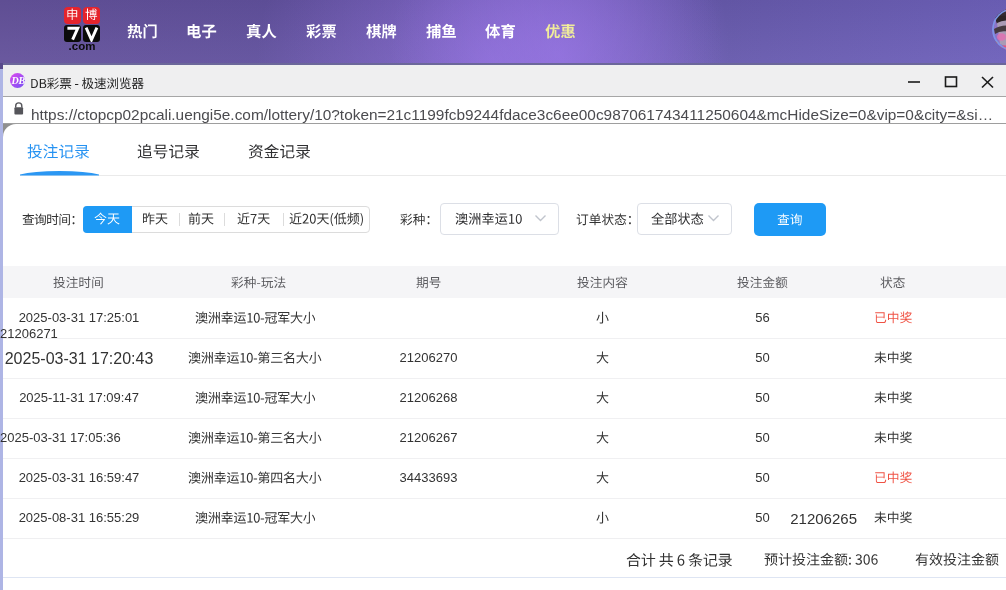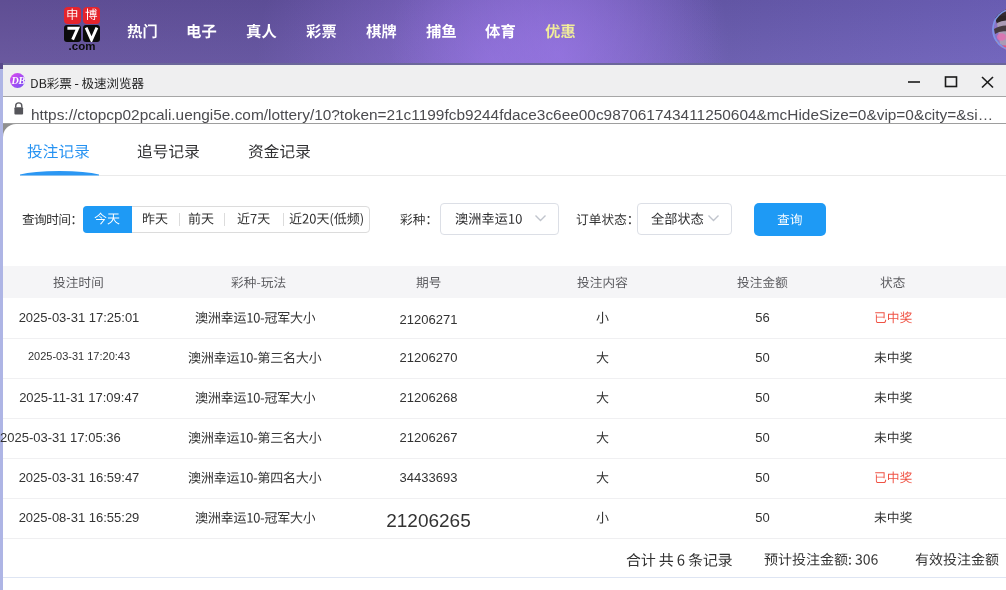--- a/index.html
+++ b/index.html
@@ -242,34 +242,34 @@
       <path transform="translate(0.0,13.2)" fill="#5c5c60" d="M9.4 -9.8C10 -9.1 10.6 -8.2 10.9 -7.6L11.7 -8.1C11.4 -8.6 10.7 -9.6 10.1 -10.2ZM0.6 -8.6C1.2 -7.8 1.9 -6.8 2.2 -6.2L3 -6.7C2.7 -7.3 2 -8.3 1.3 -9ZM7.5 -10.6V-7.7L7.5 -6.9H4.5V-6H7.4C7.2 -3.9 6.5 -1.5 4.2 0.4C4.4 0.5 4.7 0.8 4.9 1C6.8 -0.6 7.7 -2.5 8.1 -4.4C8.8 -2 9.9 -0.1 11.7 1C11.8 0.7 12.1 0.4 12.4 0.2C10.4 -0.9 9.2 -3.2 8.6 -6H12.1V-6.9H8.4L8.4 -7.7V-10.6ZM0.4 -2.5 1 -1.7C1.6 -2.2 2.4 -3 3.1 -3.7V1H4.1V-10.7H3.1V-4.9C2.1 -3.9 1.1 -3 0.4 -2.5Z M17.5 -5.2C18.3 -4.8 19.2 -4.1 19.6 -3.6L20.4 -4.2C20 -4.7 19.1 -5.3 18.3 -5.7ZM16.1 -3.1V-0.6C16.1 0.5 16.5 0.7 18 0.7C18.3 0.7 20.6 0.7 21 0.7C22.2 0.7 22.5 0.3 22.6 -1.3C22.3 -1.3 21.9 -1.5 21.7 -1.6C21.7 -0.3 21.6 -0.1 20.9 -0.1C20.4 -0.1 18.4 -0.1 18 -0.1C17.2 -0.1 17.1 -0.2 17.1 -0.6V-3.1ZM17.9 -3.4C18.6 -2.7 19.5 -1.8 19.9 -1.1L20.7 -1.7C20.3 -2.3 19.4 -3.2 18.6 -3.8ZM22.2 -3C22.9 -1.9 23.5 -0.5 23.7 0.4L24.6 0.1C24.4 -0.8 23.7 -2.2 23.1 -3.3ZM14.7 -3.1C14.4 -2 14 -0.7 13.4 0.1L14.2 0.5C14.8 -0.4 15.2 -1.7 15.5 -2.8ZM18.6 -10.7C18.6 -10.1 18.5 -9.5 18.3 -8.9H13.4V-8H18.1C17.5 -6.3 16.2 -5 13.3 -4.2C13.5 -4 13.7 -3.6 13.8 -3.4C17.1 -4.3 18.5 -6 19.1 -8C20.1 -5.7 21.7 -4.2 24.2 -3.5C24.4 -3.7 24.6 -4.1 24.9 -4.4C22.6 -4.9 21 -6.2 20.1 -8H24.7V-8.9H19.3C19.5 -9.5 19.5 -10.1 19.6 -10.7Z"></path>
     </svg>
   </div>
 <div style="position:absolute;left:3px;top:337.5px;width:1003px;border-top:1px solid #f0f0f2"></div>
 <div style="position:absolute;left:0px;top:310.0px;width:158px;text-align:center;font-size:13px;color:#333">2025-03-31 17:25:01</div>
 <div style="position:absolute;left:0px;top:308.5px;width:510px;display:flex;justify-content:center">
     <svg width="120.9" height="18.3" viewBox="0 0 120.9 18.3" style="vertical-align:top">
       <path transform="translate(0.0,13.6)" fill="#333" d="M5.9 -8.3C6.2 -7.9 6.6 -7.3 6.7 -6.9L7.3 -7.2C7.2 -7.6 6.8 -8.1 6.5 -8.6ZM9.5 -8.6C9.3 -8.2 9 -7.6 8.8 -7.2L9.3 -7C9.5 -7.3 9.9 -7.8 10.2 -8.3ZM8.6 -5.7C9 -5.2 9.5 -4.5 9.8 -4.1L10.3 -4.5C10.1 -4.9 9.5 -5.5 9.1 -6ZM1.1 -10.2C1.8 -9.7 2.8 -9.1 3.2 -8.7L3.8 -9.5C3.3 -9.9 2.4 -10.5 1.7 -10.9ZM0.5 -6.6C1.2 -6.2 2.2 -5.7 2.7 -5.3L3.3 -6.1C2.8 -6.4 1.8 -7 1.1 -7.3ZM0.8 0.3 1.7 0.9C2.3 -0.3 2.9 -2 3.5 -3.3L2.7 -3.9C2.1 -2.4 1.3 -0.7 0.8 0.3ZM7.7 -8.7V-6.8H5.6V-6.1H7.2C6.7 -5.5 6.1 -5 5.5 -4.7C5.7 -4.5 5.9 -4.2 6 -4C6.6 -4.4 7.2 -5.1 7.7 -5.7V-4H8.4V-6.1H10.5V-6.8H8.4V-8.7ZM7.6 -11C7.5 -10.6 7.3 -10.1 7.2 -9.7H4.3V-3.2H5.2V-8.9H11V-3.3H11.9V-9.7H8.1L8.7 -10.8ZM7.6 -3.5C7.6 -3.2 7.5 -2.9 7.5 -2.7H3.6V-1.9H7.2C6.7 -0.8 5.6 -0.1 3.4 0.2C3.6 0.4 3.8 0.8 3.9 1.1C6.3 0.6 7.4 -0.2 8 -1.5C8.8 -0.1 10.1 0.7 12.1 1C12.2 0.8 12.5 0.4 12.7 0.2C10.8 -0 9.5 -0.7 8.8 -1.9H12.4V-2.7H8.4C8.5 -2.9 8.5 -3.2 8.6 -3.5Z M18.2 -10.7V-6.1C18.2 -3.8 18 -1.4 16.4 0.5C16.7 0.6 17 0.9 17.2 1C18.9 -1 19.1 -3.6 19.1 -6.1V-10.7ZM17.1 -7.3C17 -6.2 16.6 -4.9 16.1 -4.1L16.8 -3.7C17.4 -4.6 17.7 -6 17.9 -7.1ZM19.2 -6.8C19.6 -5.9 19.9 -4.8 20 -4L20.8 -4.3C20.7 -5 20.3 -6.2 19.9 -7.1ZM13.9 -10.2C14.6 -9.8 15.5 -9.1 16 -8.7L16.6 -9.5C16.1 -9.9 15.2 -10.5 14.5 -10.9ZM13.3 -6.6C14 -6.2 15 -5.7 15.5 -5.3L16.1 -6.1C15.6 -6.5 14.6 -7 13.8 -7.3ZM13.6 0.4 14.5 0.9C15 -0.3 15.7 -1.9 16.2 -3.3L15.4 -3.8C14.8 -2.4 14.1 -0.7 13.6 0.4ZM23.8 -10.7V-4.7C23.6 -5.4 23.1 -6.5 22.5 -7.3L21.9 -7V-10.5H21V0.8H21.9V-6.9C22.4 -5.9 23 -4.8 23.2 -4L23.8 -4.3V1H24.8V-10.7Z M27.3 -4.5V-3.6H31.6V-2.1H26.6V-1.2H31.6V1.1H32.6V-1.2H37.7V-2.1H32.6V-3.6H37.1V-4.5H34.7C35 -5 35.4 -5.5 35.7 -6.1L34.6 -6.4C34.4 -5.8 34 -5 33.7 -4.5H29.8L30.5 -4.7C30.4 -5.1 30 -5.8 29.7 -6.4H38.1V-7.2H32.6V-8.7H36.7V-9.6H32.6V-11H31.6V-9.6H27.6V-8.7H31.6V-7.2H26.2V-6.4H29.6L28.7 -6.1C29 -5.6 29.4 -4.9 29.5 -4.5Z M43.4 -10.2V-9.2H50V-10.2ZM39.3 -9.7C40.1 -9.1 41.1 -8.4 41.6 -7.9L42.3 -8.6C41.8 -9.1 40.7 -9.8 39.9 -10.3ZM43.3 -1.6C43.7 -1.7 44.3 -1.8 49.2 -2.2L49.7 -1.2L50.6 -1.7C50.1 -2.7 49 -4.4 48.2 -5.7L47.4 -5.3C47.8 -4.6 48.3 -3.8 48.7 -3.1L44.4 -2.7C45.1 -3.7 45.8 -5 46.3 -6.3H50.9V-7.2H42.5V-6.3H45.2C44.7 -4.9 43.9 -3.7 43.7 -3.3C43.4 -2.9 43.2 -2.6 43 -2.6C43.1 -2.3 43.3 -1.8 43.3 -1.6ZM41.7 -6.4H39V-5.5H40.7V-1.3C40.2 -1.1 39.5 -0.5 38.9 0.2L39.6 1.1C40.2 0.2 40.9 -0.6 41.3 -0.6C41.6 -0.6 42.1 -0.1 42.6 0.2C43.5 0.8 44.6 0.9 46.2 0.9C47.6 0.9 49.9 0.9 50.8 0.8C50.8 0.5 50.9 0 51.1 -0.3C49.7 -0.1 47.7 -0 46.2 -0C44.8 -0 43.7 -0.1 42.8 -0.7C42.3 -1 42 -1.2 41.7 -1.4Z M52.4 0H57.6V-1H55.7V-9.6H54.8C54.3 -9.3 53.6 -9.1 52.8 -8.9V-8.2H54.5V-1H52.4Z M61.8 0.2C63.6 0.2 64.8 -1.5 64.8 -4.8C64.8 -8.2 63.6 -9.8 61.8 -9.8C60 -9.8 58.8 -8.2 58.8 -4.8C58.8 -1.5 60 0.2 61.8 0.2ZM61.8 -0.8C60.7 -0.8 60 -2 60 -4.8C60 -7.6 60.7 -8.8 61.8 -8.8C62.9 -8.8 63.6 -7.6 63.6 -4.8C63.6 -2 62.9 -0.8 61.8 -0.8Z M65.7 -3.2H69.1V-4.1H65.7Z M71 -7.9V-7H75.6V-7.9ZM70.4 -10.4V-8.1H71.4V-9.4H80.5V-8.1H81.5V-10.4ZM76.5 -4.8C77 -4.1 77.5 -3.2 77.7 -2.6L78.5 -2.9C78.3 -3.6 77.8 -4.5 77.3 -5.1ZM70.1 -5.3V-4.4H71.6V-3.5C71.6 -2.3 71.3 -0.8 69.8 0.4C70 0.5 70.4 0.9 70.5 1C72.1 -0.2 72.5 -2.1 72.5 -3.5V-4.4H73.9V-0.6C73.9 0.6 74.4 0.9 76.1 0.9C76.5 0.9 79.6 0.9 80 0.9C81.5 0.9 81.9 0.4 82 -1.4C81.7 -1.5 81.3 -1.6 81.1 -1.8C81 -0.3 80.9 0 80 0C79.3 0 76.6 0 76.1 0C75 0 74.8 -0.1 74.8 -0.6V-4.4H76.1V-5.3ZM79.4 -8.4V-6.7H76.1V-5.9H79.4V-1.9C79.4 -1.7 79.4 -1.7 79.2 -1.7C79 -1.7 78.4 -1.7 77.8 -1.7C77.9 -1.4 78.1 -1 78.1 -0.8C79 -0.8 79.5 -0.8 79.9 -1C80.2 -1.1 80.3 -1.4 80.3 -1.9V-5.9H81.8V-6.7H80.3V-8.4Z M83.2 -10.5V-7.7H84.1V-9.6H93.3V-7.7H94.3V-10.5ZM84.9 -3.5C85.1 -3.6 85.5 -3.7 86.3 -3.7H88.7V-2H83.2V-1.1H88.7V1H89.7V-1.1H94.4V-2H89.7V-3.7H93.3L93.3 -4.6H89.7V-6.1H88.7V-4.6H85.9C86.3 -5.2 86.7 -5.9 87.1 -6.7H92.9V-7.6H87.5C87.7 -8 87.9 -8.5 88.1 -8.9L87.1 -9.2C86.9 -8.7 86.7 -8.1 86.5 -7.6H84.5V-6.7H86.1C85.8 -6 85.5 -5.5 85.4 -5.3C85.1 -4.8 84.8 -4.5 84.6 -4.4C84.7 -4.2 84.9 -3.7 84.9 -3.5Z M101 -11C101 -10 101 -8.6 100.8 -7.2H95.8V-6.2H100.7C100.1 -3.7 98.8 -1.2 95.5 0.2C95.8 0.4 96.1 0.8 96.3 1C99.5 -0.4 100.9 -3 101.5 -5.5C102.6 -2.5 104.3 -0.2 106.8 1C107 0.7 107.3 0.3 107.5 0.1C105 -1 103.3 -3.3 102.4 -6.2H107.3V-7.2H101.9C102.1 -8.6 102.1 -9.9 102.1 -11Z M113.9 -10.8V-0.3C113.9 -0.1 113.8 0 113.5 0C113.2 0.1 112.3 0.1 111.3 0C111.5 0.3 111.7 0.8 111.7 1C113 1.1 113.8 1 114.3 0.9C114.7 0.7 114.9 0.4 114.9 -0.3V-10.8ZM117 -7.5C118.1 -5.6 119.2 -3.1 119.5 -1.6L120.6 -2C120.2 -3.6 119.1 -6 118 -7.8ZM110.4 -7.7C110.1 -6 109.4 -3.7 108.2 -2.3C108.5 -2.2 108.9 -2 109.1 -1.8C110.3 -3.3 111.1 -5.6 111.5 -7.6Z"></path>
     </svg>
   </div>
-<div style="position:absolute;left:0px;top:312px;width:857.0px;text-align:center;font-size:13px;color:#333">21206271</div>
+<div style="position:absolute;left:0px;top:326px;width:857.0px;text-align:left;font-size:13px;color:#333">21206271</div>
 <div style="position:absolute;left:0px;top:308.5px;width:1205.0px;display:flex;justify-content:center">
     <svg width="13.0" height="18.2" viewBox="0 0 13.0 18.2" style="vertical-align:top">
       <path transform="translate(0.0,13.5)" fill="#333" d="M6 -10.7V-0.3C6 -0.1 5.9 0 5.7 0C5.4 0.1 4.5 0.1 3.5 0C3.7 0.3 3.8 0.8 3.9 1C5.1 1.1 5.9 1 6.4 0.9C6.9 0.7 7.1 0.4 7.1 -0.3V-10.7ZM9.2 -7.4C10.3 -5.6 11.3 -3.1 11.6 -1.6L12.7 -2C12.3 -3.6 11.2 -6 10.1 -7.8ZM2.6 -7.7C2.3 -5.9 1.6 -3.7 0.4 -2.3C0.7 -2.2 1.1 -2 1.3 -1.8C2.5 -3.2 3.3 -5.6 3.7 -7.5Z"></path>
     </svg>
   </div>
 <div style="position:absolute;left:0px;top:310.0px;width:1525.0px;text-align:center;font-size:13px;color:#333">56</div>
 <div style="position:absolute;left:0px;top:308.5px;width:1786px;display:flex;justify-content:center">
     <svg width="38.4" height="17.9" viewBox="0 0 38.4 17.9" style="vertical-align:top">
       <path transform="translate(0.0,13.3)" fill="#f05143" d="M1.2 -10V-9H9.6V-5.6H2.8V-7.7H1.9V-1.3C1.9 0.3 2.5 0.7 4.6 0.7C5.1 0.7 8.9 0.7 9.4 0.7C11.5 0.7 11.9 -0 12.2 -2.4C11.9 -2.4 11.5 -2.6 11.2 -2.8C11 -0.7 10.8 -0.3 9.4 -0.3C8.6 -0.3 5.2 -0.3 4.5 -0.3C3.1 -0.3 2.8 -0.5 2.8 -1.3V-4.7H9.6V-4H10.6V-10Z M18.7 -10.8V-8.5H14V-2.4H15V-3.2H18.7V1H19.7V-3.2H23.4V-2.4H24.3V-8.5H19.7V-10.8ZM15 -4.1V-7.5H18.7V-4.1ZM23.4 -4.1H19.7V-7.5H23.4Z M26.5 -9.7C27 -9.1 27.5 -8.2 27.7 -7.7L28.5 -8.1C28.3 -8.7 27.8 -9.5 27.3 -10.1ZM31.5 -4.5C31.5 -4.1 31.4 -3.8 31.4 -3.5H26.4V-2.6H31.1C30.5 -1.2 29.2 -0.3 26.2 0.2C26.3 0.4 26.5 0.8 26.6 1C29.8 0.5 31.3 -0.6 32 -2.3C32.9 -0.4 34.7 0.6 37.3 0.9C37.4 0.7 37.7 0.3 37.9 0.1C35.3 -0.2 33.6 -1 32.8 -2.6H37.6V-3.5H32.4C32.4 -3.8 32.5 -4.1 32.6 -4.5ZM26.2 -6.1 26.6 -5.2C27.4 -5.6 28.3 -6.1 29.2 -6.6V-4.5H30.1V-10.8H29.2V-7.5C28.1 -6.9 27 -6.4 26.2 -6.1ZM33.2 -10.8C32.8 -9.8 31.7 -8.8 30.6 -8.2C30.8 -8 31.1 -7.7 31.2 -7.5C31.8 -7.8 32.4 -8.3 32.9 -8.8H36.5C36 -7.9 35.4 -7.2 34.5 -6.6C34.1 -7.1 33.4 -7.7 32.9 -8.2L32.2 -7.8C32.7 -7.3 33.3 -6.7 33.7 -6.2C32.8 -5.8 31.7 -5.5 30.4 -5.3C30.6 -5.1 30.8 -4.7 30.9 -4.5C34.1 -5.1 36.7 -6.3 37.7 -9.4L37.1 -9.7L37 -9.7H33.6C33.8 -9.9 34 -10.2 34.2 -10.5Z"></path>
     </svg>
   </div>
 <div style="position:absolute;left:3px;top:377.5px;width:1003px;border-top:1px solid #f0f0f2"></div>
-<div style="position:absolute;left:0px;top:350.0px;width:158px;text-align:center;font-size:11px;color:#333">2025-03-31 17:20:43</div>
+<div style="position:absolute;left:0px;top:350.0px;width:158px;text-align:center;font-size:16px;color:#333">2025-03-31 17:20:43</div>
 <div style="position:absolute;left:0px;top:348.5px;width:510px;display:flex;justify-content:center">
     <svg width="133.7" height="18.3" viewBox="0 0 133.7 18.3" style="vertical-align:top">
       <path transform="translate(0.0,13.6)" fill="#333" d="M5.9 -8.3C6.2 -7.9 6.6 -7.3 6.7 -6.9L7.3 -7.2C7.2 -7.6 6.8 -8.1 6.5 -8.6ZM9.5 -8.6C9.3 -8.2 9 -7.6 8.8 -7.2L9.3 -7C9.5 -7.3 9.9 -7.8 10.2 -8.3ZM8.6 -5.7C9 -5.2 9.5 -4.5 9.8 -4.1L10.3 -4.5C10.1 -4.9 9.5 -5.5 9.1 -6ZM1.1 -10.2C1.8 -9.7 2.8 -9.1 3.2 -8.7L3.8 -9.5C3.3 -9.9 2.4 -10.5 1.7 -10.9ZM0.5 -6.6C1.2 -6.2 2.2 -5.7 2.7 -5.3L3.3 -6.1C2.8 -6.4 1.8 -7 1.1 -7.3ZM0.8 0.3 1.7 0.9C2.3 -0.3 2.9 -2 3.5 -3.3L2.7 -3.9C2.1 -2.4 1.3 -0.7 0.8 0.3ZM7.7 -8.7V-6.8H5.6V-6.1H7.2C6.7 -5.5 6.1 -5 5.5 -4.7C5.7 -4.5 5.9 -4.2 6 -4C6.6 -4.4 7.2 -5.1 7.7 -5.7V-4H8.4V-6.1H10.5V-6.8H8.4V-8.7ZM7.6 -11C7.5 -10.6 7.3 -10.1 7.2 -9.7H4.3V-3.2H5.2V-8.9H11V-3.3H11.9V-9.7H8.1L8.7 -10.8ZM7.6 -3.5C7.6 -3.2 7.5 -2.9 7.5 -2.7H3.6V-1.9H7.2C6.7 -0.8 5.6 -0.1 3.4 0.2C3.6 0.4 3.8 0.8 3.9 1.1C6.3 0.6 7.4 -0.2 8 -1.5C8.8 -0.1 10.1 0.7 12.1 1C12.2 0.8 12.5 0.4 12.7 0.2C10.8 -0 9.5 -0.7 8.8 -1.9H12.4V-2.7H8.4C8.5 -2.9 8.5 -3.2 8.6 -3.5Z M18.2 -10.7V-6.1C18.2 -3.8 18 -1.4 16.4 0.5C16.7 0.6 17 0.9 17.2 1C18.9 -1 19.1 -3.6 19.1 -6.1V-10.7ZM17.1 -7.3C17 -6.2 16.6 -4.9 16.1 -4.1L16.8 -3.7C17.4 -4.6 17.7 -6 17.9 -7.1ZM19.2 -6.8C19.6 -5.9 19.9 -4.8 20 -4L20.8 -4.3C20.7 -5 20.3 -6.2 19.9 -7.1ZM13.9 -10.2C14.6 -9.8 15.5 -9.1 16 -8.7L16.6 -9.5C16.1 -9.9 15.2 -10.5 14.5 -10.9ZM13.3 -6.6C14 -6.2 15 -5.7 15.5 -5.3L16.1 -6.1C15.6 -6.5 14.6 -7 13.8 -7.3ZM13.6 0.4 14.5 0.9C15 -0.3 15.7 -1.9 16.2 -3.3L15.4 -3.8C14.8 -2.4 14.1 -0.7 13.6 0.4ZM23.8 -10.7V-4.7C23.6 -5.4 23.1 -6.5 22.5 -7.3L21.9 -7V-10.5H21V0.8H21.9V-6.9C22.4 -5.9 23 -4.8 23.2 -4L23.8 -4.3V1H24.8V-10.7Z M27.3 -4.5V-3.6H31.6V-2.1H26.6V-1.2H31.6V1.1H32.6V-1.2H37.7V-2.1H32.6V-3.6H37.1V-4.5H34.7C35 -5 35.4 -5.5 35.7 -6.1L34.6 -6.4C34.4 -5.8 34 -5 33.7 -4.5H29.8L30.5 -4.7C30.4 -5.1 30 -5.8 29.7 -6.4H38.1V-7.2H32.6V-8.7H36.7V-9.6H32.6V-11H31.6V-9.6H27.6V-8.7H31.6V-7.2H26.2V-6.4H29.6L28.7 -6.1C29 -5.6 29.4 -4.9 29.5 -4.5Z M43.4 -10.2V-9.2H50V-10.2ZM39.3 -9.7C40.1 -9.1 41.1 -8.4 41.6 -7.9L42.3 -8.6C41.8 -9.1 40.7 -9.8 39.9 -10.3ZM43.3 -1.6C43.7 -1.7 44.3 -1.8 49.2 -2.2L49.7 -1.2L50.6 -1.7C50.1 -2.7 49 -4.4 48.2 -5.7L47.4 -5.3C47.8 -4.6 48.3 -3.8 48.7 -3.1L44.4 -2.7C45.1 -3.7 45.8 -5 46.3 -6.3H50.9V-7.2H42.5V-6.3H45.2C44.7 -4.9 43.9 -3.7 43.7 -3.3C43.4 -2.9 43.2 -2.6 43 -2.6C43.1 -2.3 43.3 -1.8 43.3 -1.6ZM41.7 -6.4H39V-5.5H40.7V-1.3C40.2 -1.1 39.5 -0.5 38.9 0.2L39.6 1.1C40.2 0.2 40.9 -0.6 41.3 -0.6C41.6 -0.6 42.1 -0.1 42.6 0.2C43.5 0.8 44.6 0.9 46.2 0.9C47.6 0.9 49.9 0.9 50.8 0.8C50.8 0.5 50.9 0 51.1 -0.3C49.7 -0.1 47.7 -0 46.2 -0C44.8 -0 43.7 -0.1 42.8 -0.7C42.3 -1 42 -1.2 41.7 -1.4Z M52.4 0H57.6V-1H55.7V-9.6H54.8C54.3 -9.3 53.6 -9.1 52.8 -8.9V-8.2H54.5V-1H52.4Z M61.8 0.2C63.6 0.2 64.8 -1.5 64.8 -4.8C64.8 -8.2 63.6 -9.8 61.8 -9.8C60 -9.8 58.8 -8.2 58.8 -4.8C58.8 -1.5 60 0.2 61.8 0.2ZM61.8 -0.8C60.7 -0.8 60 -2 60 -4.8C60 -7.6 60.7 -8.8 61.8 -8.8C62.9 -8.8 63.6 -7.6 63.6 -4.8C63.6 -2 62.9 -0.8 61.8 -0.8Z M65.7 -3.2H69.1V-4.1H65.7Z M71.6 -5.3C71.5 -4.3 71.3 -3.1 71.1 -2.4H74.6C73.5 -1.2 71.8 -0.2 70.3 0.3C70.5 0.5 70.8 0.8 70.9 1.1C72.5 0.4 74.2 -0.7 75.4 -2V1H76.3V-2.4H80.1C80 -1.2 79.9 -0.7 79.7 -0.5C79.6 -0.4 79.4 -0.4 79.2 -0.4C79 -0.4 78.4 -0.4 77.7 -0.4C77.9 -0.2 78 0.2 78 0.5C78.7 0.5 79.3 0.5 79.6 0.5C80 0.5 80.3 0.4 80.5 0.2C80.8 -0.2 81 -1 81.2 -2.8C81.2 -2.9 81.2 -3.2 81.2 -3.2H76.3V-4.4H80.8V-7.3H71.1V-6.5H75.4V-5.3ZM72.4 -4.4H75.4V-3.2H72.2ZM76.3 -6.5H79.8V-5.3H76.3ZM72.2 -11.1C71.7 -9.8 70.9 -8.6 70 -7.8C70.2 -7.7 70.6 -7.5 70.8 -7.3C71.3 -7.8 71.8 -8.4 72.2 -9.1H72.9C73.2 -8.6 73.5 -8 73.6 -7.5L74.5 -7.8C74.4 -8.2 74.2 -8.7 73.9 -9.1H76V-9.9H72.6C72.8 -10.2 72.9 -10.5 73.1 -10.8ZM77.2 -11.1C76.9 -9.9 76.3 -8.7 75.5 -8C75.7 -7.8 76.1 -7.6 76.3 -7.4C76.7 -7.9 77.1 -8.5 77.5 -9.1H78.4C78.8 -8.6 79.2 -8 79.4 -7.5L80.2 -7.9C80.1 -8.2 79.8 -8.7 79.4 -9.1H81.8V-9.9H77.8C78 -10.2 78.1 -10.5 78.2 -10.8Z M83.8 -9.7V-8.7H93.7V-9.7ZM84.6 -5.4V-4.5H92.7V-5.4ZM83 -0.9V0.1H94.4V-0.9Z M98.4 -6.9C99.1 -6.5 99.9 -5.8 100.4 -5.3C98.9 -4.5 97.2 -3.9 95.6 -3.6C95.8 -3.4 96 -2.9 96.1 -2.7C96.8 -2.8 97.6 -3.1 98.3 -3.3V1H99.3V0.4H105.1V1H106.1V-4.5H100.9C103.1 -5.6 105 -7.2 106 -9.3L105.4 -9.7L105.2 -9.7H100.6C100.9 -10.1 101.2 -10.4 101.4 -10.8L100.3 -11C99.5 -9.8 98 -8.3 95.9 -7.3C96.1 -7.2 96.4 -6.8 96.6 -6.6C97.8 -7.2 98.9 -8 99.7 -8.8H104.6C103.8 -7.6 102.7 -6.7 101.4 -5.8C100.8 -6.4 99.9 -7 99.2 -7.5ZM105.1 -0.6H99.3V-3.6H105.1Z M113.8 -11C113.8 -10 113.8 -8.6 113.6 -7.2H108.6V-6.2H113.5C112.9 -3.7 111.6 -1.2 108.3 0.2C108.6 0.4 108.9 0.8 109.1 1C112.3 -0.4 113.7 -3 114.3 -5.5C115.4 -2.5 117.1 -0.2 119.6 1C119.8 0.7 120.1 0.3 120.3 0.1C117.8 -1 116.1 -3.3 115.2 -6.2H120.1V-7.2H114.7C114.9 -8.6 114.9 -9.9 114.9 -11Z M126.7 -10.8V-0.3C126.7 -0.1 126.6 0 126.3 0C126 0.1 125.1 0.1 124.1 0C124.3 0.3 124.5 0.8 124.5 1C125.8 1.1 126.6 1 127.1 0.9C127.5 0.7 127.7 0.4 127.7 -0.3V-10.8ZM129.8 -7.5C130.9 -5.6 132 -3.1 132.3 -1.6L133.4 -2C133 -3.6 131.9 -6 130.8 -7.8ZM123.2 -7.7C122.9 -6 122.2 -3.7 121 -2.3C121.3 -2.2 121.7 -2 121.9 -1.8C123.1 -3.3 123.9 -5.6 124.3 -7.6Z"></path>
     </svg>
   </div>
 <div style="position:absolute;left:0px;top:350.0px;width:857.0px;text-align:center;font-size:13px;color:#333">21206270</div>
 <div style="position:absolute;left:0px;top:348.5px;width:1205.0px;display:flex;justify-content:center">
     <svg width="13.0" height="18.2" viewBox="0 0 13.0 18.2" style="vertical-align:top">
       <path transform="translate(0.0,13.5)" fill="#333" d="M6 -10.9C6 -9.9 6 -8.6 5.8 -7.2H0.8V-6.2H5.6C5.1 -3.7 3.8 -1.2 0.6 0.2C0.8 0.4 1.1 0.8 1.3 1C4.5 -0.4 5.9 -2.9 6.5 -5.4C7.5 -2.5 9.2 -0.2 11.7 1C11.9 0.7 12.2 0.3 12.5 0.1C9.9 -0.9 8.2 -3.3 7.3 -6.2H12.2V-7.2H6.8C7 -8.6 7 -9.9 7 -10.9Z"></path>
     </svg>
@@ -337,21 +337,21 @@
       <path transform="translate(0.0,13.3)" fill="#f05143" d="M1.2 -10V-9H9.6V-5.6H2.8V-7.7H1.9V-1.3C1.9 0.3 2.5 0.7 4.6 0.7C5.1 0.7 8.9 0.7 9.4 0.7C11.5 0.7 11.9 -0 12.2 -2.4C11.9 -2.4 11.5 -2.6 11.2 -2.8C11 -0.7 10.8 -0.3 9.4 -0.3C8.6 -0.3 5.2 -0.3 4.5 -0.3C3.1 -0.3 2.8 -0.5 2.8 -1.3V-4.7H9.6V-4H10.6V-10Z M18.7 -10.8V-8.5H14V-2.4H15V-3.2H18.7V1H19.7V-3.2H23.4V-2.4H24.3V-8.5H19.7V-10.8ZM15 -4.1V-7.5H18.7V-4.1ZM23.4 -4.1H19.7V-7.5H23.4Z M26.5 -9.7C27 -9.1 27.5 -8.2 27.7 -7.7L28.5 -8.1C28.3 -8.7 27.8 -9.5 27.3 -10.1ZM31.5 -4.5C31.5 -4.1 31.4 -3.8 31.4 -3.5H26.4V-2.6H31.1C30.5 -1.2 29.2 -0.3 26.2 0.2C26.3 0.4 26.5 0.8 26.6 1C29.8 0.5 31.3 -0.6 32 -2.3C32.9 -0.4 34.7 0.6 37.3 0.9C37.4 0.7 37.7 0.3 37.9 0.1C35.3 -0.2 33.6 -1 32.8 -2.6H37.6V-3.5H32.4C32.4 -3.8 32.5 -4.1 32.6 -4.5ZM26.2 -6.1 26.6 -5.2C27.4 -5.6 28.3 -6.1 29.2 -6.6V-4.5H30.1V-10.8H29.2V-7.5C28.1 -6.9 27 -6.4 26.2 -6.1ZM33.2 -10.8C32.8 -9.8 31.7 -8.8 30.6 -8.2C30.8 -8 31.1 -7.7 31.2 -7.5C31.8 -7.8 32.4 -8.3 32.9 -8.8H36.5C36 -7.9 35.4 -7.2 34.5 -6.6C34.1 -7.1 33.4 -7.7 32.9 -8.2L32.2 -7.8C32.7 -7.3 33.3 -6.7 33.7 -6.2C32.8 -5.8 31.7 -5.5 30.4 -5.3C30.6 -5.1 30.8 -4.7 30.9 -4.5C34.1 -5.1 36.7 -6.3 37.7 -9.4L37.1 -9.7L37 -9.7H33.6C33.8 -9.9 34 -10.2 34.2 -10.5Z"></path>
     </svg>
   </div>
 <div style="position:absolute;left:3px;top:537.5px;width:1003px;border-top:1px solid #f0f0f2"></div>
 <div style="position:absolute;left:0px;top:510.0px;width:158px;text-align:center;font-size:13px;color:#333">2025-08-31 16:55:29</div>
 <div style="position:absolute;left:0px;top:508.5px;width:510px;display:flex;justify-content:center">
     <svg width="120.9" height="18.3" viewBox="0 0 120.9 18.3" style="vertical-align:top">
       <path transform="translate(0.0,13.6)" fill="#333" d="M5.9 -8.3C6.2 -7.9 6.6 -7.3 6.7 -6.9L7.3 -7.2C7.2 -7.6 6.8 -8.1 6.5 -8.6ZM9.5 -8.6C9.3 -8.2 9 -7.6 8.8 -7.2L9.3 -7C9.5 -7.3 9.9 -7.8 10.2 -8.3ZM8.6 -5.7C9 -5.2 9.5 -4.5 9.8 -4.1L10.3 -4.5C10.1 -4.9 9.5 -5.5 9.1 -6ZM1.1 -10.2C1.8 -9.7 2.8 -9.1 3.2 -8.7L3.8 -9.5C3.3 -9.9 2.4 -10.5 1.7 -10.9ZM0.5 -6.6C1.2 -6.2 2.2 -5.7 2.7 -5.3L3.3 -6.1C2.8 -6.4 1.8 -7 1.1 -7.3ZM0.8 0.3 1.7 0.9C2.3 -0.3 2.9 -2 3.5 -3.3L2.7 -3.9C2.1 -2.4 1.3 -0.7 0.8 0.3ZM7.7 -8.7V-6.8H5.6V-6.1H7.2C6.7 -5.5 6.1 -5 5.5 -4.7C5.7 -4.5 5.9 -4.2 6 -4C6.6 -4.4 7.2 -5.1 7.7 -5.7V-4H8.4V-6.1H10.5V-6.8H8.4V-8.7ZM7.6 -11C7.5 -10.6 7.3 -10.1 7.2 -9.7H4.3V-3.2H5.2V-8.9H11V-3.3H11.9V-9.7H8.1L8.7 -10.8ZM7.6 -3.5C7.6 -3.2 7.5 -2.9 7.5 -2.7H3.6V-1.9H7.2C6.7 -0.8 5.6 -0.1 3.4 0.2C3.6 0.4 3.8 0.8 3.9 1.1C6.3 0.6 7.4 -0.2 8 -1.5C8.8 -0.1 10.1 0.7 12.1 1C12.2 0.8 12.5 0.4 12.7 0.2C10.8 -0 9.5 -0.7 8.8 -1.9H12.4V-2.7H8.4C8.5 -2.9 8.5 -3.2 8.6 -3.5Z M18.2 -10.7V-6.1C18.2 -3.8 18 -1.4 16.4 0.5C16.7 0.6 17 0.9 17.2 1C18.9 -1 19.1 -3.6 19.1 -6.1V-10.7ZM17.1 -7.3C17 -6.2 16.6 -4.9 16.1 -4.1L16.8 -3.7C17.4 -4.6 17.7 -6 17.9 -7.1ZM19.2 -6.8C19.6 -5.9 19.9 -4.8 20 -4L20.8 -4.3C20.7 -5 20.3 -6.2 19.9 -7.1ZM13.9 -10.2C14.6 -9.8 15.5 -9.1 16 -8.7L16.6 -9.5C16.1 -9.9 15.2 -10.5 14.5 -10.9ZM13.3 -6.6C14 -6.2 15 -5.7 15.5 -5.3L16.1 -6.1C15.6 -6.5 14.6 -7 13.8 -7.3ZM13.6 0.4 14.5 0.9C15 -0.3 15.7 -1.9 16.2 -3.3L15.4 -3.8C14.8 -2.4 14.1 -0.7 13.6 0.4ZM23.8 -10.7V-4.7C23.6 -5.4 23.1 -6.5 22.5 -7.3L21.9 -7V-10.5H21V0.8H21.9V-6.9C22.4 -5.9 23 -4.8 23.2 -4L23.8 -4.3V1H24.8V-10.7Z M27.3 -4.5V-3.6H31.6V-2.1H26.6V-1.2H31.6V1.1H32.6V-1.2H37.7V-2.1H32.6V-3.6H37.1V-4.5H34.7C35 -5 35.4 -5.5 35.7 -6.1L34.6 -6.4C34.4 -5.8 34 -5 33.7 -4.5H29.8L30.5 -4.7C30.4 -5.1 30 -5.8 29.7 -6.4H38.1V-7.2H32.6V-8.7H36.7V-9.6H32.6V-11H31.6V-9.6H27.6V-8.7H31.6V-7.2H26.2V-6.4H29.6L28.7 -6.1C29 -5.6 29.4 -4.9 29.5 -4.5Z M43.4 -10.2V-9.2H50V-10.2ZM39.3 -9.7C40.1 -9.1 41.1 -8.4 41.6 -7.9L42.3 -8.6C41.8 -9.1 40.7 -9.8 39.9 -10.3ZM43.3 -1.6C43.7 -1.7 44.3 -1.8 49.2 -2.2L49.7 -1.2L50.6 -1.7C50.1 -2.7 49 -4.4 48.2 -5.7L47.4 -5.3C47.8 -4.6 48.3 -3.8 48.7 -3.1L44.4 -2.7C45.1 -3.7 45.8 -5 46.3 -6.3H50.9V-7.2H42.5V-6.3H45.2C44.7 -4.9 43.9 -3.7 43.7 -3.3C43.4 -2.9 43.2 -2.6 43 -2.6C43.1 -2.3 43.3 -1.8 43.3 -1.6ZM41.7 -6.4H39V-5.5H40.7V-1.3C40.2 -1.1 39.5 -0.5 38.9 0.2L39.6 1.1C40.2 0.2 40.9 -0.6 41.3 -0.6C41.6 -0.6 42.1 -0.1 42.6 0.2C43.5 0.8 44.6 0.9 46.2 0.9C47.6 0.9 49.9 0.9 50.8 0.8C50.8 0.5 50.9 0 51.1 -0.3C49.7 -0.1 47.7 -0 46.2 -0C44.8 -0 43.7 -0.1 42.8 -0.7C42.3 -1 42 -1.2 41.7 -1.4Z M52.4 0H57.6V-1H55.7V-9.6H54.8C54.3 -9.3 53.6 -9.1 52.8 -8.9V-8.2H54.5V-1H52.4Z M61.8 0.2C63.6 0.2 64.8 -1.5 64.8 -4.8C64.8 -8.2 63.6 -9.8 61.8 -9.8C60 -9.8 58.8 -8.2 58.8 -4.8C58.8 -1.5 60 0.2 61.8 0.2ZM61.8 -0.8C60.7 -0.8 60 -2 60 -4.8C60 -7.6 60.7 -8.8 61.8 -8.8C62.9 -8.8 63.6 -7.6 63.6 -4.8C63.6 -2 62.9 -0.8 61.8 -0.8Z M65.7 -3.2H69.1V-4.1H65.7Z M71 -7.9V-7H75.6V-7.9ZM70.4 -10.4V-8.1H71.4V-9.4H80.5V-8.1H81.5V-10.4ZM76.5 -4.8C77 -4.1 77.5 -3.2 77.7 -2.6L78.5 -2.9C78.3 -3.6 77.8 -4.5 77.3 -5.1ZM70.1 -5.3V-4.4H71.6V-3.5C71.6 -2.3 71.3 -0.8 69.8 0.4C70 0.5 70.4 0.9 70.5 1C72.1 -0.2 72.5 -2.1 72.5 -3.5V-4.4H73.9V-0.6C73.9 0.6 74.4 0.9 76.1 0.9C76.5 0.9 79.6 0.9 80 0.9C81.5 0.9 81.9 0.4 82 -1.4C81.7 -1.5 81.3 -1.6 81.1 -1.8C81 -0.3 80.9 0 80 0C79.3 0 76.6 0 76.1 0C75 0 74.8 -0.1 74.8 -0.6V-4.4H76.1V-5.3ZM79.4 -8.4V-6.7H76.1V-5.9H79.4V-1.9C79.4 -1.7 79.4 -1.7 79.2 -1.7C79 -1.7 78.4 -1.7 77.8 -1.7C77.9 -1.4 78.1 -1 78.1 -0.8C79 -0.8 79.5 -0.8 79.9 -1C80.2 -1.1 80.3 -1.4 80.3 -1.9V-5.9H81.8V-6.7H80.3V-8.4Z M83.2 -10.5V-7.7H84.1V-9.6H93.3V-7.7H94.3V-10.5ZM84.9 -3.5C85.1 -3.6 85.5 -3.7 86.3 -3.7H88.7V-2H83.2V-1.1H88.7V1H89.7V-1.1H94.4V-2H89.7V-3.7H93.3L93.3 -4.6H89.7V-6.1H88.7V-4.6H85.9C86.3 -5.2 86.7 -5.9 87.1 -6.7H92.9V-7.6H87.5C87.7 -8 87.9 -8.5 88.1 -8.9L87.1 -9.2C86.9 -8.7 86.7 -8.1 86.5 -7.6H84.5V-6.7H86.1C85.8 -6 85.5 -5.5 85.4 -5.3C85.1 -4.8 84.8 -4.5 84.6 -4.4C84.7 -4.2 84.9 -3.7 84.9 -3.5Z M101 -11C101 -10 101 -8.6 100.8 -7.2H95.8V-6.2H100.7C100.1 -3.7 98.8 -1.2 95.5 0.2C95.8 0.4 96.1 0.8 96.3 1C99.5 -0.4 100.9 -3 101.5 -5.5C102.6 -2.5 104.3 -0.2 106.8 1C107 0.7 107.3 0.3 107.5 0.1C105 -1 103.3 -3.3 102.4 -6.2H107.3V-7.2H101.9C102.1 -8.6 102.1 -9.9 102.1 -11Z M113.9 -10.8V-0.3C113.9 -0.1 113.8 0 113.5 0C113.2 0.1 112.3 0.1 111.3 0C111.5 0.3 111.7 0.8 111.7 1C113 1.1 113.8 1 114.3 0.9C114.7 0.7 114.9 0.4 114.9 -0.3V-10.8ZM117 -7.5C118.1 -5.6 119.2 -3.1 119.5 -1.6L120.6 -2C120.2 -3.6 119.1 -6 118 -7.8ZM110.4 -7.7C110.1 -6 109.4 -3.7 108.2 -2.3C108.5 -2.2 108.9 -2 109.1 -1.8C110.3 -3.3 111.1 -5.6 111.5 -7.6Z"></path>
     </svg>
   </div>
-<div style="position:absolute;left:0px;top:510.0px;width:857.0px;text-align:center;font-size:19px;color:#333">21206265</div>
+<div style="position:absolute;left:0px;top:510.0px;width:857.0px;text-align:right;font-size:15px;color:#333">21206265</div>
 <div style="position:absolute;left:0px;top:508.5px;width:1205.0px;display:flex;justify-content:center">
     <svg width="13.0" height="18.2" viewBox="0 0 13.0 18.2" style="vertical-align:top">
       <path transform="translate(0.0,13.5)" fill="#333" d="M6 -10.7V-0.3C6 -0.1 5.9 0 5.7 0C5.4 0.1 4.5 0.1 3.5 0C3.7 0.3 3.8 0.8 3.9 1C5.1 1.1 5.9 1 6.4 0.9C6.9 0.7 7.1 0.4 7.1 -0.3V-10.7ZM9.2 -7.4C10.3 -5.6 11.3 -3.1 11.6 -1.6L12.7 -2C12.3 -3.6 11.2 -6 10.1 -7.8ZM2.6 -7.7C2.3 -5.9 1.6 -3.7 0.4 -2.3C0.7 -2.2 1.1 -2 1.3 -1.8C2.5 -3.2 3.3 -5.6 3.7 -7.5Z"></path>
     </svg>
   </div>
 <div style="position:absolute;left:0px;top:510.0px;width:1525.0px;text-align:center;font-size:13px;color:#333">50</div>
 <div style="position:absolute;left:0px;top:508.5px;width:1786px;display:flex;justify-content:center">
     <svg width="38.4" height="17.9" viewBox="0 0 38.4 17.9" style="vertical-align:top">
       <path transform="translate(0.0,13.3)" fill="#333" d="M5.9 -10.7V-8.7H1.7V-7.7H5.9V-5.5H0.8V-4.5H5.3C4.2 -2.9 2.2 -1.3 0.4 -0.5C0.7 -0.3 1 0.1 1.1 0.3C2.8 -0.6 4.6 -2.1 5.9 -3.8V1H6.9V-3.8C8.1 -2.1 10 -0.5 11.7 0.3C11.8 0.1 12.1 -0.3 12.4 -0.5C10.6 -1.3 8.6 -2.9 7.4 -4.5H12.1V-5.5H6.9V-7.7H11.2V-8.7H6.9V-10.7Z M18.7 -10.8V-8.5H14V-2.4H15V-3.2H18.7V1H19.7V-3.2H23.4V-2.4H24.3V-8.5H19.7V-10.8ZM15 -4.1V-7.5H18.7V-4.1ZM23.4 -4.1H19.7V-7.5H23.4Z M26.5 -9.7C27 -9.1 27.5 -8.2 27.7 -7.7L28.5 -8.1C28.3 -8.7 27.8 -9.5 27.3 -10.1ZM31.5 -4.5C31.5 -4.1 31.4 -3.8 31.4 -3.5H26.4V-2.6H31.1C30.5 -1.2 29.2 -0.3 26.2 0.2C26.3 0.4 26.5 0.8 26.6 1C29.8 0.5 31.3 -0.6 32 -2.3C32.9 -0.4 34.7 0.6 37.3 0.9C37.4 0.7 37.7 0.3 37.9 0.1C35.3 -0.2 33.6 -1 32.8 -2.6H37.6V-3.5H32.4C32.4 -3.8 32.5 -4.1 32.6 -4.5ZM26.2 -6.1 26.6 -5.2C27.4 -5.6 28.3 -6.1 29.2 -6.6V-4.5H30.1V-10.8H29.2V-7.5C28.1 -6.9 27 -6.4 26.2 -6.1ZM33.2 -10.8C32.8 -9.8 31.7 -8.8 30.6 -8.2C30.8 -8 31.1 -7.7 31.2 -7.5C31.8 -7.8 32.4 -8.3 32.9 -8.8H36.5C36 -7.9 35.4 -7.2 34.5 -6.6C34.1 -7.1 33.4 -7.7 32.9 -8.2L32.2 -7.8C32.7 -7.3 33.3 -6.7 33.7 -6.2C32.8 -5.8 31.7 -5.5 30.4 -5.3C30.6 -5.1 30.8 -4.7 30.9 -4.5C34.1 -5.1 36.7 -6.3 37.7 -9.4L37.1 -9.7L37 -9.7H33.6C33.8 -9.9 34 -10.2 34.2 -10.5Z"></path>
     </svg>

